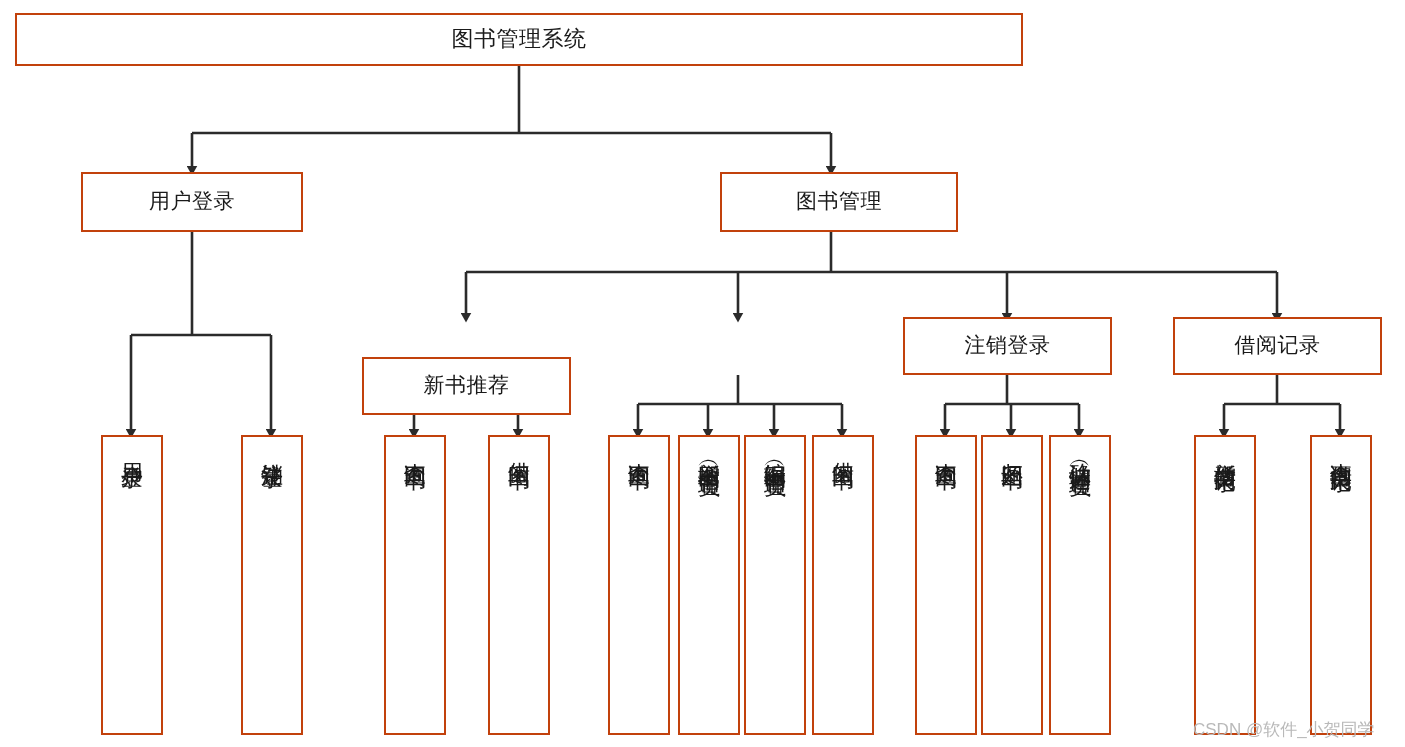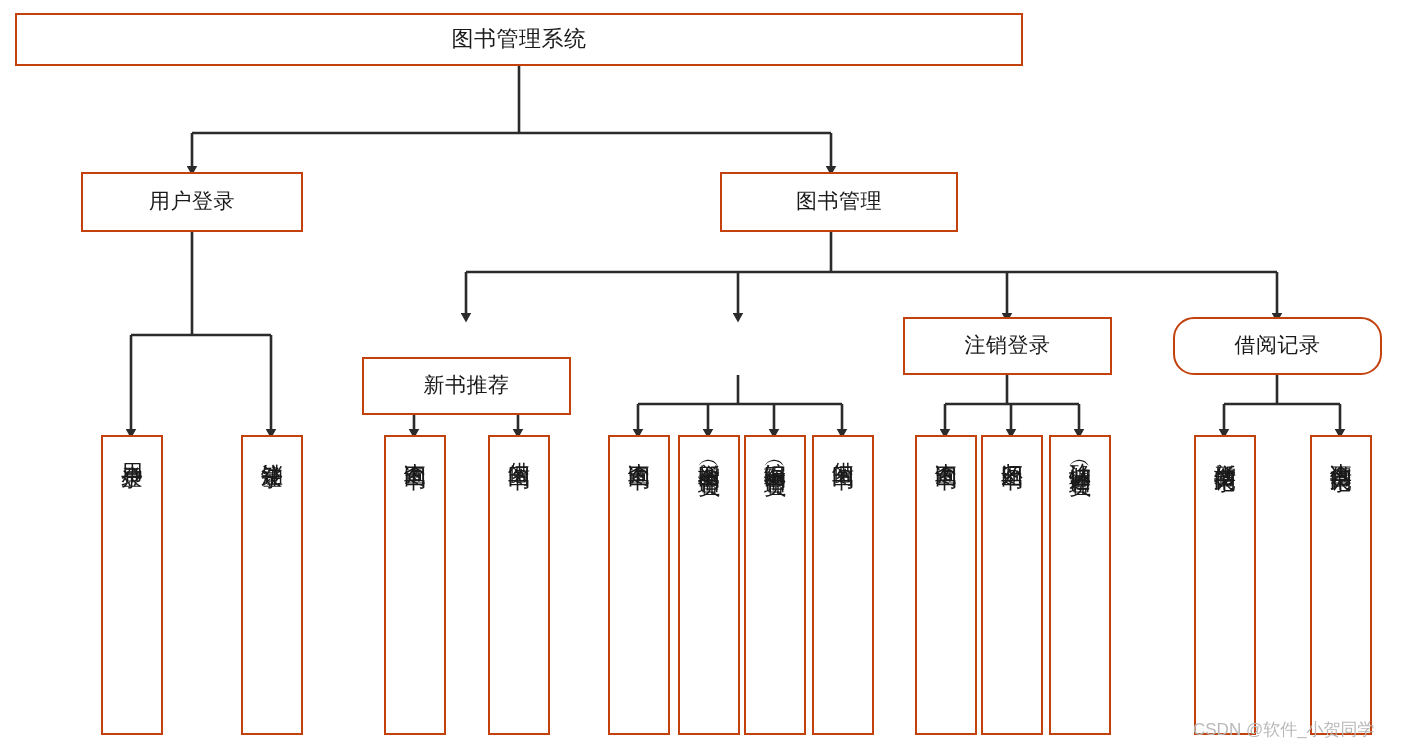--- a/index.html
+++ b/index.html
@@ -139,21 +139,21 @@
   <div class="node horiz" style="left:712px; top:172px; width:238px; height:60px;margin-left:8px;">
     <span class="label">图书管理</span>
   </div>
 
   <div class="node horiz" style="left:362px; top:317px; width:209px; height:58px;margin-top:40px;">
     <span class="label">新书推荐</span>
   </div>
   <div class="node horiz" style="left:903px; top:317px; width:209px; height:58px;">
     <span class="label">注销登录</span>
   </div>
-  <div class="node horiz" style="left:1173px; top:317px; width:209px; height:58px;border-radius:21px;">
+  <div class="node horiz" style="left:1173px; top:317px; width:209px; height:58px;">
     <span class="label">借阅记录</span>
   </div>
 
   <div class="node vert" style="left:101px; top:435px; width:62px; height:300px;">
     <span class="label">用户登录</span>
   </div>
   <div class="node vert" style="left:241px; top:435px; width:62px; height:300px;">
     <span class="label">注销登录</span>
   </div>
 

